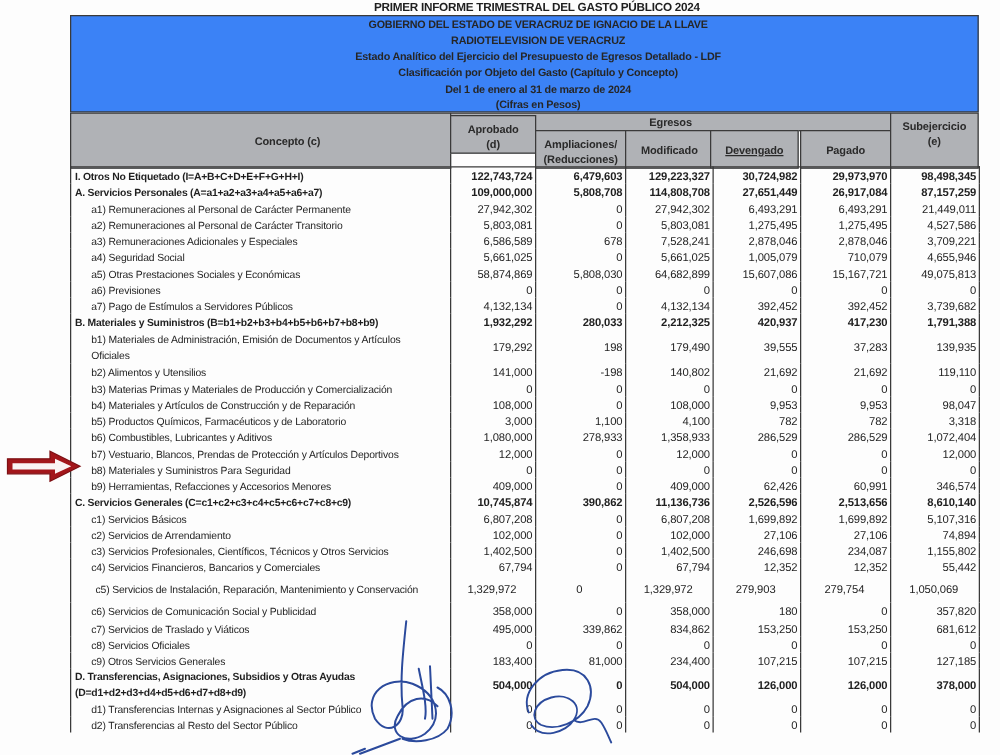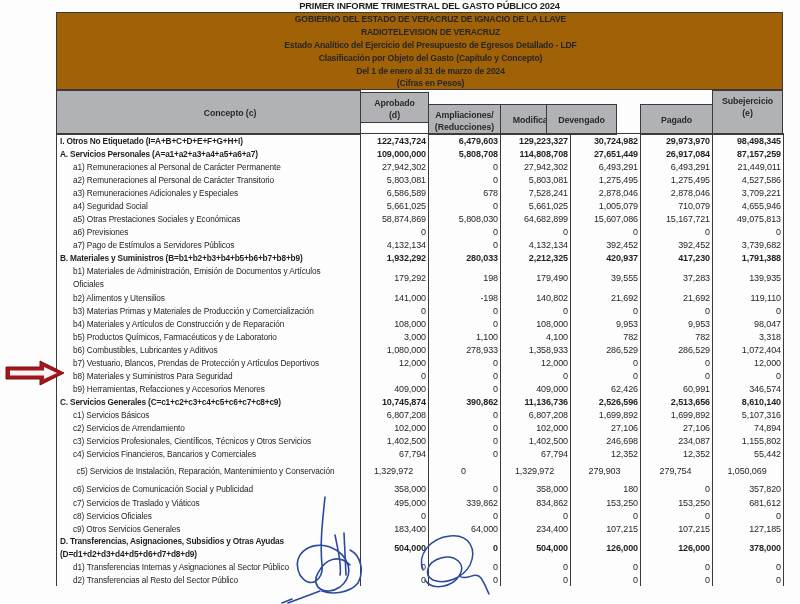--- a/index.html
+++ b/index.html
@@ -1,21 +1,21 @@
 <!DOCTYPE html>
 <html><head>
 <meta charset="utf-8">
 <style>
   html,body{margin:0;padding:0;}
   body{width:800px;height:604px;position:relative;overflow:hidden;background:#fdfdfd;
        font-family:"Liberation Sans", sans-serif;color:#1f1f1f;}
   .abs{position:absolute;}
   .title{left:56px;width:727px;top:0;height:12px;text-align:center;font-weight:bold;
          font-size:9.4px;line-height:12px;letter-spacing:-0.2px;padding-left:20px;box-sizing:border-box;}
-  .hdr{left:56px;top:12px;width:727px;height:78px;background:#a16207;
+  .hdr{left:56px;top:12px;width:727px;height:78px;background:#3b82f6;
        border:1.5px solid #3a3a3a;border-bottom:1px solid #3a3a3a;box-sizing:border-box;padding-left:20px;}
   .hdr .line{position:absolute;left:0;width:100%;text-align:center;font-weight:bold;
              font-size:8.6px;line-height:13px;letter-spacing:-0.15px;padding-left:22px;box-sizing:border-box;color:#262626;}
   .colhdr{left:56px;top:90px;width:727px;height:45px;box-sizing:border-box;}
   .ch{position:absolute;background:#b0b2b6;border:1px solid #3a3a3a;box-sizing:border-box;
       font-size:8.8px;font-weight:bold;color:#2a2a2a;text-align:center;line-height:12px;
       display:flex;align-items:center;justify-content:center;flex-direction:column;letter-spacing:-0.1px;}
   .ch.top{justify-content:flex-start;padding-top:4px;}
   table.data{position:absolute;left:56px;top:133px;width:727px;border-collapse:collapse;table-layout:fixed;}
   table.data td{padding:0;height:13px;line-height:12px;vertical-align:middle;white-space:nowrap;overflow:hidden;}
@@ -46,32 +46,35 @@
   <div class="line" style="top:26px">Estado Analítico del Ejercicio del Presupuesto de Egresos Detallado - LDF</div>
   <div class="line" style="top:39px">Clasificación por Objeto del Gasto (Capítulo y Concepto)</div>
   <div class="line" style="top:52px">Del 1 de enero al 31 de marzo de 2024</div>
   <div class="line" style="top:64px">(Cifras en Pesos)</div>
 </div>
 
 <div class="abs colhdr">
   <div class="ch" style="left:0;top:0;width:305px;height:45px;padding-left:43px;">
     <span>Concepto (c)</span>
   </div>
+  <div class="ch" style="left:304px;top:0;width:353px;height:15px;">
+    <span>Egresos</span>
+  </div>
   <div class="ch top" style="left:304px;top:2px;width:69px;height:31px;">
     <span>Aprobado</span>
     <span>(d)</span>
   </div>
   <div class="ch top" style="left:372px;top:14px;width:73px;height:31px;">
     <span>Ampliaciones/</span>
     <span>(Reducciones)</span>
   </div>
   <div class="ch" style="left:444px;top:14px;width:71px;height:31px;">
     <span>Modificado</span>
   </div>
-  <div class="ch" style="left:490px;top:14px;width:71px;height:31px;">
+  <div class="ch" style="left:512px;top:14px;width:71px;height:31px;text-decoration:underline;">
     <span>Devengado</span>
   </div>
   <div class="ch" style="left:584px;top:14px;width:73px;height:31px;">
     <span>Pagado</span>
   </div>
   <div class="ch top" style="left:656px;top:0;width:71px;height:45px;">
     <span>Subejercicio</span>
     <span>(e)</span>
   </div>
 </div>
@@ -335,21 +338,21 @@
         <td class="num">0</td>
         <td class="num">0</td>
         <td class="num">0</td>
         <td class="num">0</td>
         <td class="num">0</td>
         <td class="num">0</td>
       </tr>
       <tr class="item">
         <td class="concept">c9) Otros Servicios Generales</td>
         <td class="num">183,400</td>
-        <td class="num">64,000</td>
+        <td class="num">81,000</td>
         <td class="num">234,400</td>
         <td class="num">107,215</td>
         <td class="num">107,215</td>
         <td class="num">127,185</td>
       </tr>
       <tr class="group">
         <td class="concept">D. Transferencias, Asignaciones, Subsidios y Otras Ayudas (D=d1+d2+d3+d4+d5+d6+d7+d8+d9)</td>
         <td class="num">504,000</td>
         <td class="num">0</td>
         <td class="num">504,000</td>

